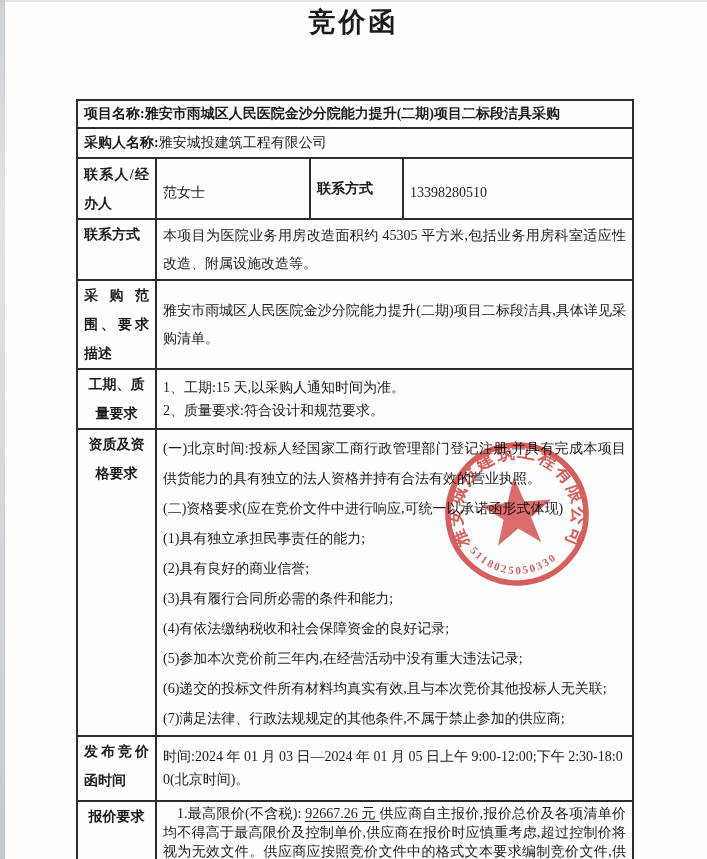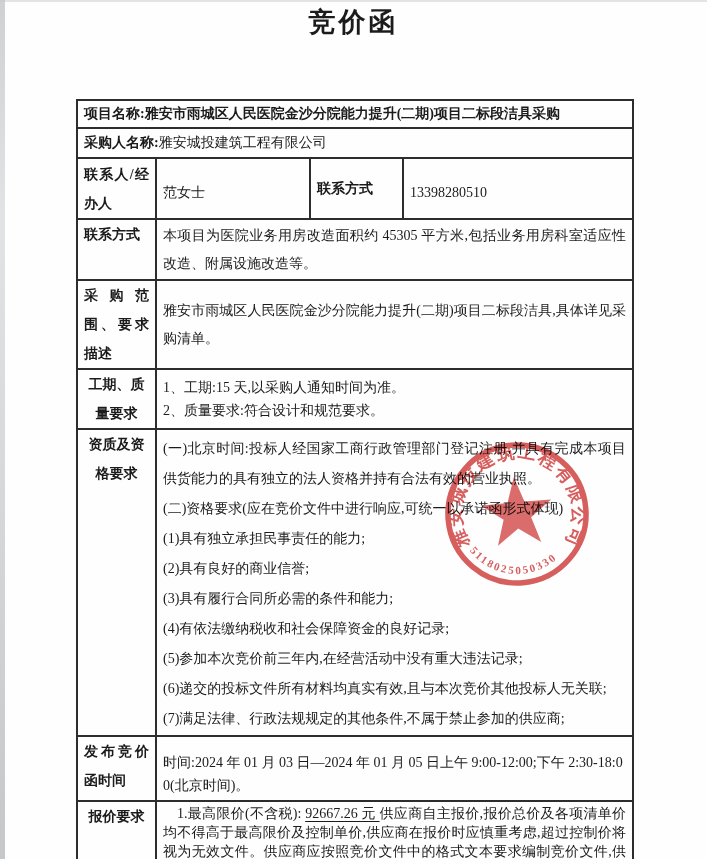--- a/index.html
+++ b/index.html
@@ -37,21 +37,21 @@
   .inl-lab { font-weight:bold; }
   tr.r3 td { height:61px; }
   tr.r3 td.val { padding-top:23px; line-height:22px; }
   tr.r3 td.lab { vertical-align:middle; }
   tr.r4 td.val { height:61px; vertical-align:middle; line-height:28px; text-align:justify; }
   tr.r5 td.val { height:57px; vertical-align:middle; line-height:28px; text-align:justify; }
   tr.r6 td.val { height:60px; vertical-align:middle; line-height:23px; }
   tr.r6 p { margin:0; }
   tr.r7 td.val { height:307px; padding-top:4px; }
   tr.r7 p { margin:0; line-height:30px; text-align:justify; }
-  tr.r8 td.val { height:65px; padding-top:14px; line-height:23px;border-radius:8px; }
+  tr.r8 td.val { height:65px; padding-top:8px; line-height:23px;border-radius:8px; }
   tr.r9 td.val { height:85px; padding-top:2px; }
   tr.r9 p { margin:0; line-height:19px; text-align:justify; text-indent:14px; }
 
   .stamp { position:absolute; left:442px; top:439px; width:150px; height:150px;
     opacity:.82; mix-blend-mode:multiply; pointer-events:none; }
   .stamp text { font-family:"Liberation Serif","DejaVu Serif",serif; font-weight:bold; }
   .seal-company { font-size:18px; letter-spacing:2px; }
   .seal-digits { font-size:11px; letter-spacing:2.2px; }
 </style>
 </head>

